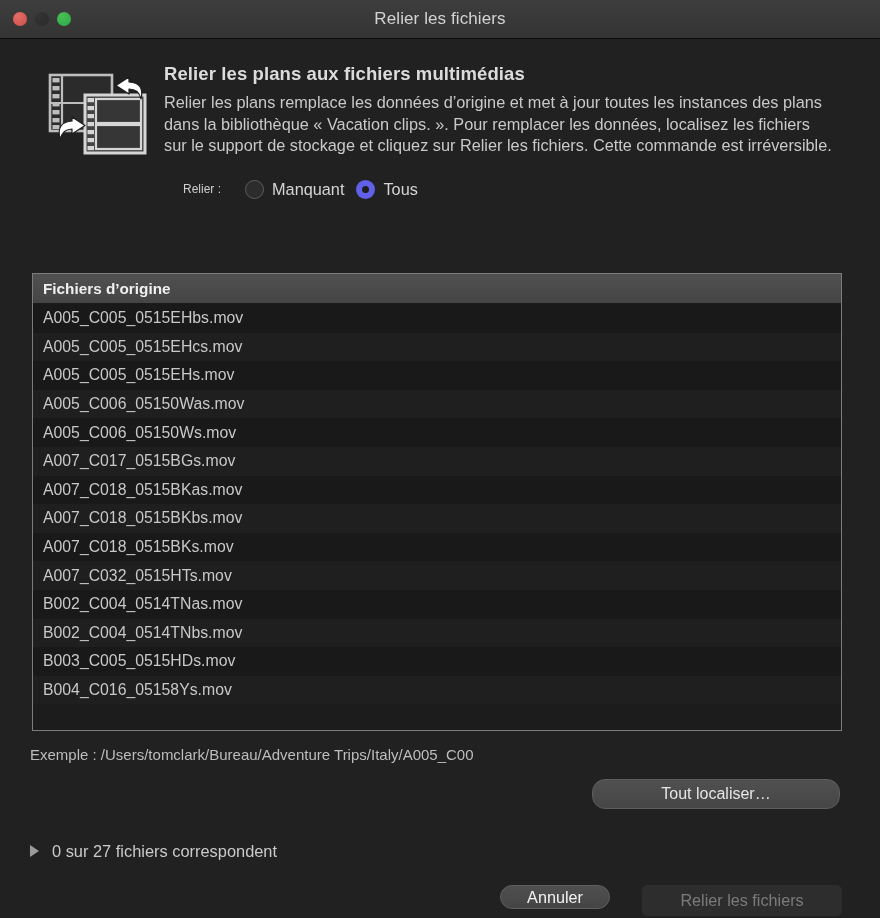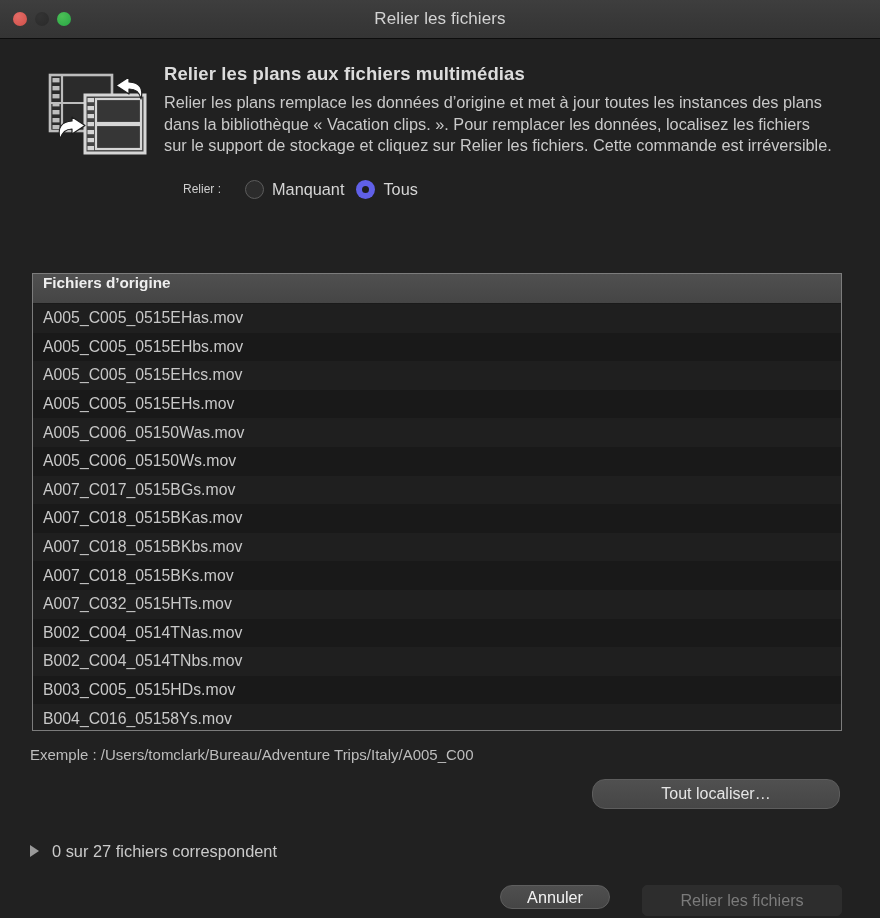--- a/index.html
+++ b/index.html
@@ -161,20 +161,21 @@
     border: 1px solid #7c7c7c;
     background: #1c1c1c;
     box-sizing: border-box;
     overflow: hidden;
   }
   .list-header {
     height: 30px;
     background: linear-gradient(to bottom, #505050, #454545);
     border-bottom: 1px solid #1a1a1a;
     display: flex;
+    align-items: center;
     padding-left: 10px;
     box-sizing: border-box;
   }
   .list-header-label {
     font-size: 15.3px;
     font-weight: bold;
     color: #efefef;
   }
   .list-rows {
     height: 427px;
@@ -354,23 +355,20 @@
         <span class="radio-dot on"></span>
         <span class="radio-label">Tous</span>
       </span>
     </div>
 
     <div class="list-box">
       <div class="list-header">
         <span class="list-header-label">Fichiers d’origine</span>
       </div>
       <div class="list-rows">
-        <div class="list-row alt">
-            <span>A005_C005_0515EHas.mov</span>
-          </div>
         <div class="list-row base">
             <span>A005_C005_0515EHbs.mov</span>
           </div>
         <div class="list-row alt">
             <span>A005_C005_0515EHcs.mov</span>
           </div>
         <div class="list-row base">
             <span>A005_C005_0515EHs.mov</span>
           </div>
         <div class="list-row alt">

